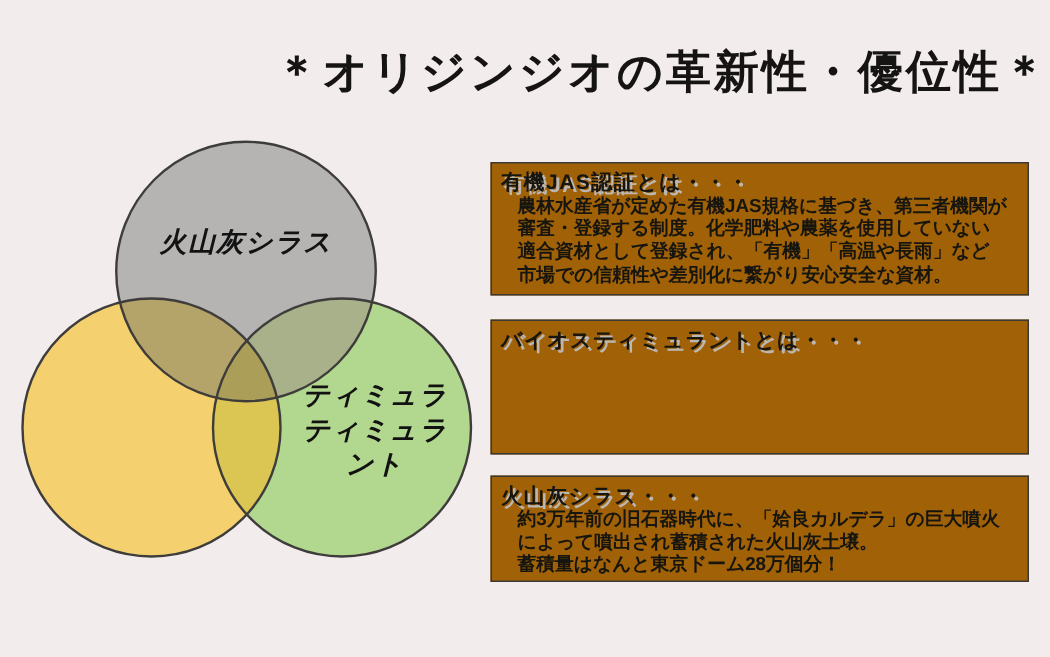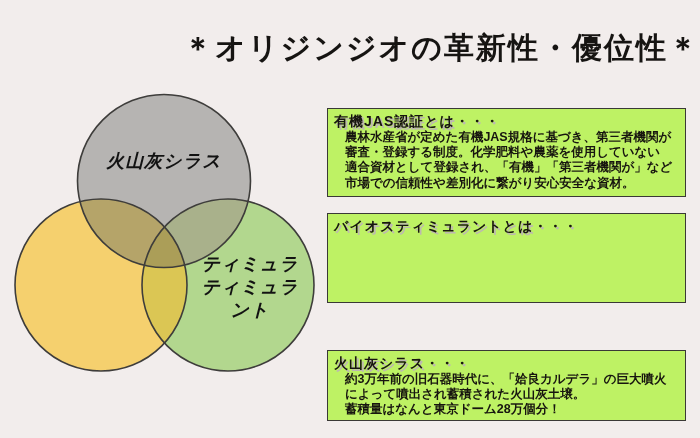--- a/index.html
+++ b/index.html
@@ -46,27 +46,27 @@
     white-space: nowrap;
     text-align: center;
     font-style: italic;
   }
   .venn-label .line { line-height: 23px; }
   
   .info-box {
     position: absolute;
     left: 327px;
     width: 359px;
-    background: #bef264;
+    background: #a16207;
     border: 1.5px solid #3a3936;
     padding: 3px 6px 2px 6px;
   }
   .box-jas    { top: 108px; height: 89px; }
   .box-bio    { top: 213px; height: 90px; }
-  .box-shirasu{ top: 317px; height: 71px; margin-top: 33px; }
+  .box-shirasu{ top: 317px; height: 71px; }
   .box-heading {
     font-size: 14px;
     font-weight: bold;
     letter-spacing: 1px;
     color: #17150f;
     text-shadow: 2px 2px 0 #bdb7b2;
     line-height: 18px;
     white-space: nowrap;
   }
   .box-body { padding-left: 11px; }
@@ -123,21 +123,21 @@
       <div class="line">ティミュラ</div>
       <div class="line">ント</div>
     </div>
   </div>
 
   <div class="info-box box-jas">
     <div class="box-heading">有機JAS認証とは・・・</div>
     <div class="box-body">
       <div class="box-line">農林水産省が定めた有機JAS規格に基づき、第三者機関が</div>
       <div class="box-line">審査・登録する制度。化学肥料や農薬を使用していない</div>
-      <div class="box-line">適合資材として登録され、「有機」「第三者機関が」など</div>
+      <div class="box-line">適合資材として登録され、「有機」「高温や長雨」など</div>
       <div class="box-line">市場での信頼性や差別化に繋がり安心安全な資材。</div>
     </div>
   </div>
 
   <div class="info-box box-bio">
     <div class="box-heading">バイオスティミュラントとは・・・</div>
   </div>
 
   <div class="info-box box-shirasu">
     <div class="box-heading">火山灰シラス・・・</div>

